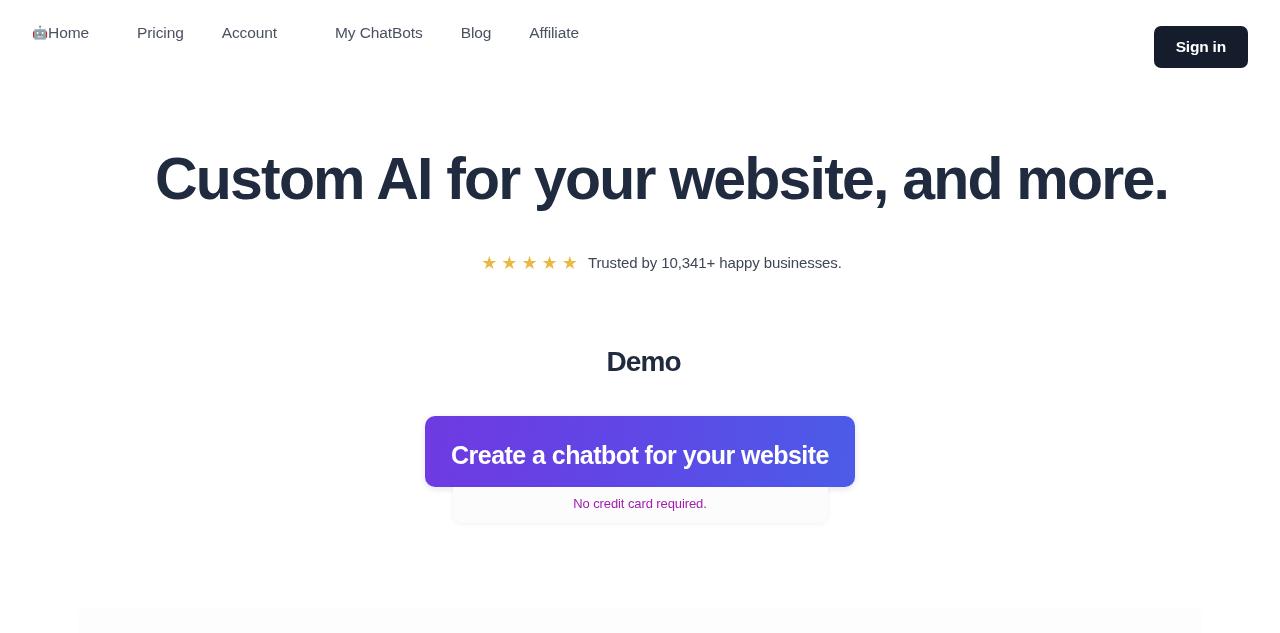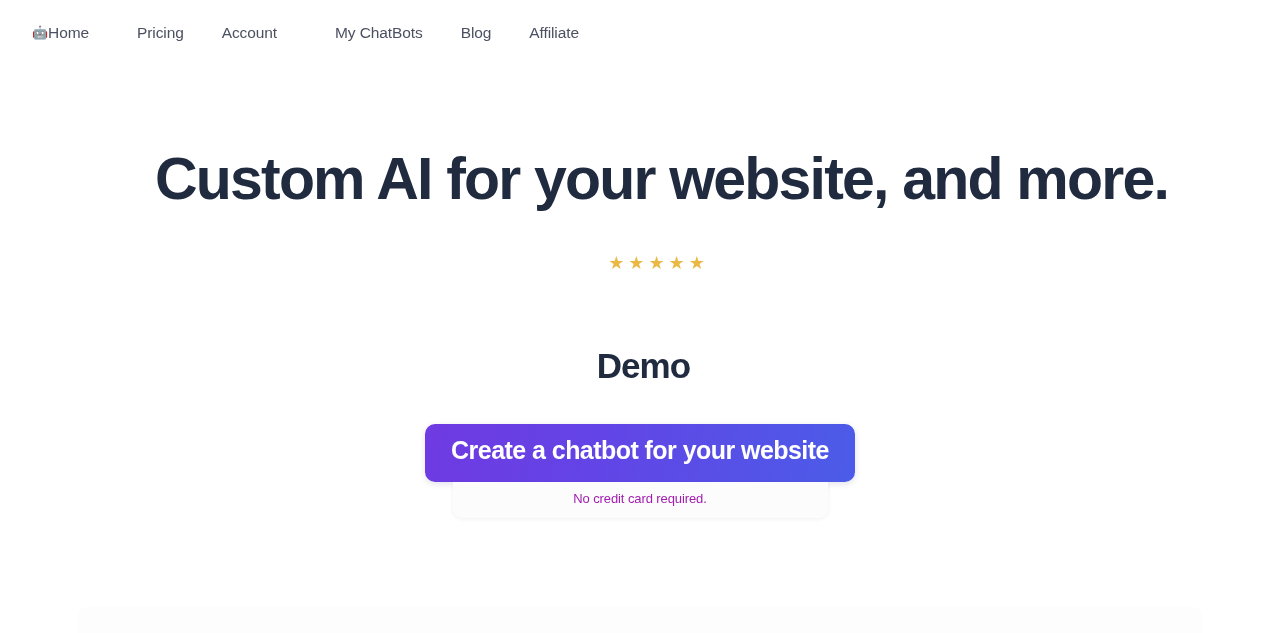--- a/index.html
+++ b/index.html
@@ -118,21 +118,21 @@
     letter-spacing: -0.1px;
   }
 
   
   .demo-section {
     text-align: center;
     padding-top: 74px;
   }
 
   .demo-title {
-    font-size: 35px;
+    font-size: 28px;
     font-weight: bold;
     letter-spacing: -0.9px;
     color: #212b40;
     margin-left: 7px;
   }
 
   .demo-desc {
     margin: 27px auto 0;
     width: 1200px;
     font-size: 21.5px;
@@ -151,21 +151,21 @@
 
   .cta-btn {
     background: linear-gradient(100deg, #6f3ae2 0%, #6245e6 42%, #4b5ce8 100%);
     color: #ffffff;
     border: none;
     border-radius: 10px;
     font-family: "Liberation Sans", sans-serif;
     font-size: 25px;
     font-weight: bold;
     letter-spacing: -0.55px;
-    padding: 13px 26px 18px;
+    padding: 26px 26px 18px;
     cursor: pointer;
     line-height: 1.1;
     box-shadow: 0 2px 6px rgba(60,60,120,0.14);
   }
 
   .cta-note-card {
     width: 375px;
     background: #fcfcfd;
     border-radius: 0 0 9px 9px;
     padding: 9px 0 12px;
@@ -225,33 +225,35 @@
     <a class="nav-link blog">
       <span>Blog</span>
     </a>
 
     <a class="nav-link affiliate">
       <span>Affiliate</span>
     </a>
 
   </div>
 
+  <button class="signin-btn">Sign in</button>
 </nav>
 
 <section class="hero">
   <h1 class="headline">Custom AI for your website, and more.</h1>
 
   <div class="trust-row">
     <span class="stars">
       <span class="star">★</span>
       <span class="star">★</span>
       <span class="star">★</span>
       <span class="star">★</span>
       <span class="star">★</span>
     </span>
+    <span class="trust-text">Trusted by 10,341+ happy businesses.</span>
   </div>
 </section>
 
 <section class="demo-section">
   <h2 class="demo-title">Demo</h2>
 
   <div class="cta-wrap">
     <button class="cta-btn">Create a chatbot for your website</button>
     <div class="cta-note-card">
       <div class="cta-note">No credit card required.</div>

